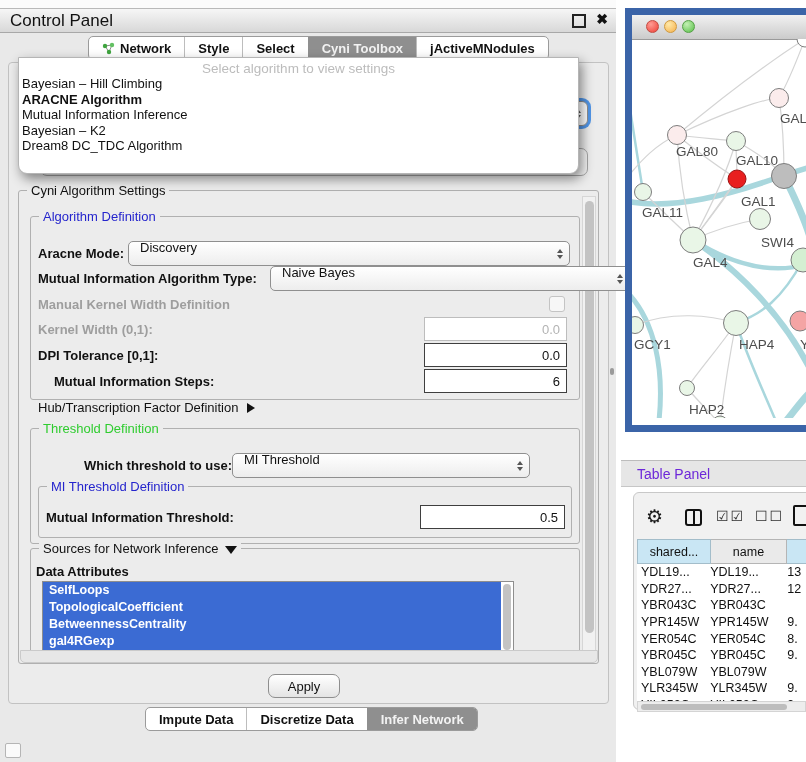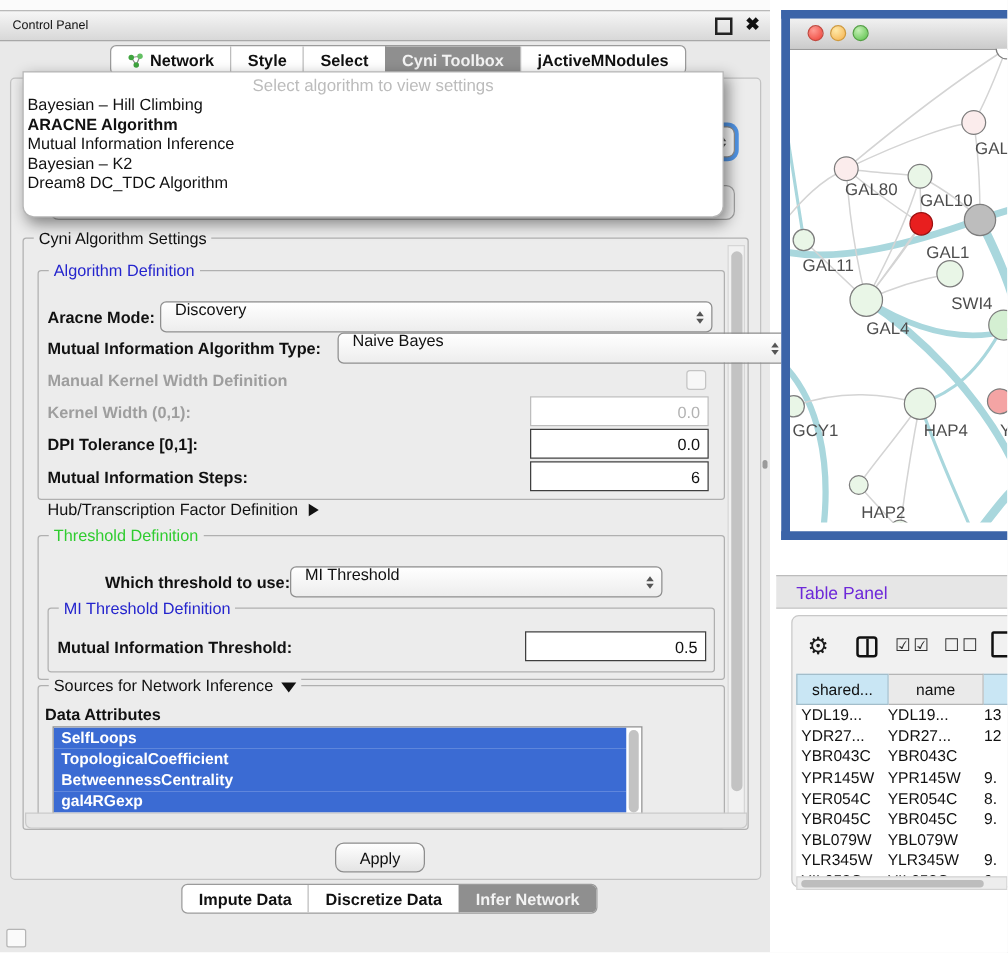--- a/index.html
+++ b/index.html
@@ -5,21 +5,21 @@
   html,body{margin:0;padding:0;background:#fff;}
   #app{position:relative;width:806px;height:762px;overflow:hidden;background:#ffffff;
        font-family:"Liberation Sans",sans-serif;color:#111;}
   .abs{position:absolute;}
   
   .cp-root{left:0;top:0;width:616px;height:762px;background:#e9e9e9;}
   .top-strip{left:0;top:0;width:616px;height:8px;background:#fbfbfb;border-bottom:1px solid #e0e0e0;}
   .cp-titlebar{left:0;top:8px;width:616px;height:23px;
      background:linear-gradient(#f6f6f6,#d8d8d8);border-top:1px solid #b9b9b9;border-bottom:1px solid #a8a8a8;
      display:flex;align-items:center;}
-  .cp-title{margin-left:10px;font-size:10px;color:#111;}
+  .cp-title{margin-left:10px;font-size:17px;color:#111;}
   .float-btn{position:absolute;right:30px;top:5px;width:10px;height:10px;border:2px solid #222;background:transparent;}
   .close-btn{position:absolute;right:8px;top:2px;font-size:14px;font-weight:bold;color:#111;}
   .outer-box{left:8px;top:62px;width:599px;height:640px;background:#ececec;border:1px solid #c2c2c2;border-radius:4px;}
   
   .tabstrip{display:flex;background:#fff;border:1px solid #9b9b9b;border-radius:5px;overflow:hidden;height:22px;}
   .tab{display:flex;align-items:center;gap:5px;padding:0 13px;font-size:13px;font-weight:bold;color:#111;
        border-left:1px solid #bdbdbd;white-space:nowrap;}
   .tab:first-child{border-left:none;}
   .tab.sel{background:#8f8f8f;color:#f3f3f3;border-color:#8f8f8f;}
   
@@ -181,21 +181,21 @@
   <span class="lbl dis" style="left:38px;top:297px;">Manual Kernel Width Definition</span>
   <span class="checkbox" style="left:549px;top:296px;"></span>
   <span class="lbl dis" style="left:38px;top:322px;">Kernel Width (0,1):</span>
   <div class="field dis" style="left:424px;top:317px;width:143px;height:24px;">
     <span>0.0</span>
   </div>
   <span class="lbl" style="left:38px;top:348px;">DPI Tolerance [0,1]:</span>
   <div class="field" style="left:424px;top:343px;width:143px;height:24px;">
     <span>0.0</span>
   </div>
-  <span class="lbl" style="left:38px;top:374px;">Mutual Information Steps:</span>
+  <span class="lbl" style="left:54px;top:374px;">Mutual Information Steps:</span>
   <div class="field" style="left:424px;top:369px;width:143px;height:24px;">
     <span>6</span>
   </div>
 
   <div class="abs" style="left:38px;top:400px;font-size:13px;">
     <span>Hub/Transcription Factor Definition</span><span class="arrow-right"></span>
   </div>
 
   <div class="group" style="left:30px;top:428px;width:548px;height:114px;">
     <span class="legend lg-green">Threshold Definition</span>

